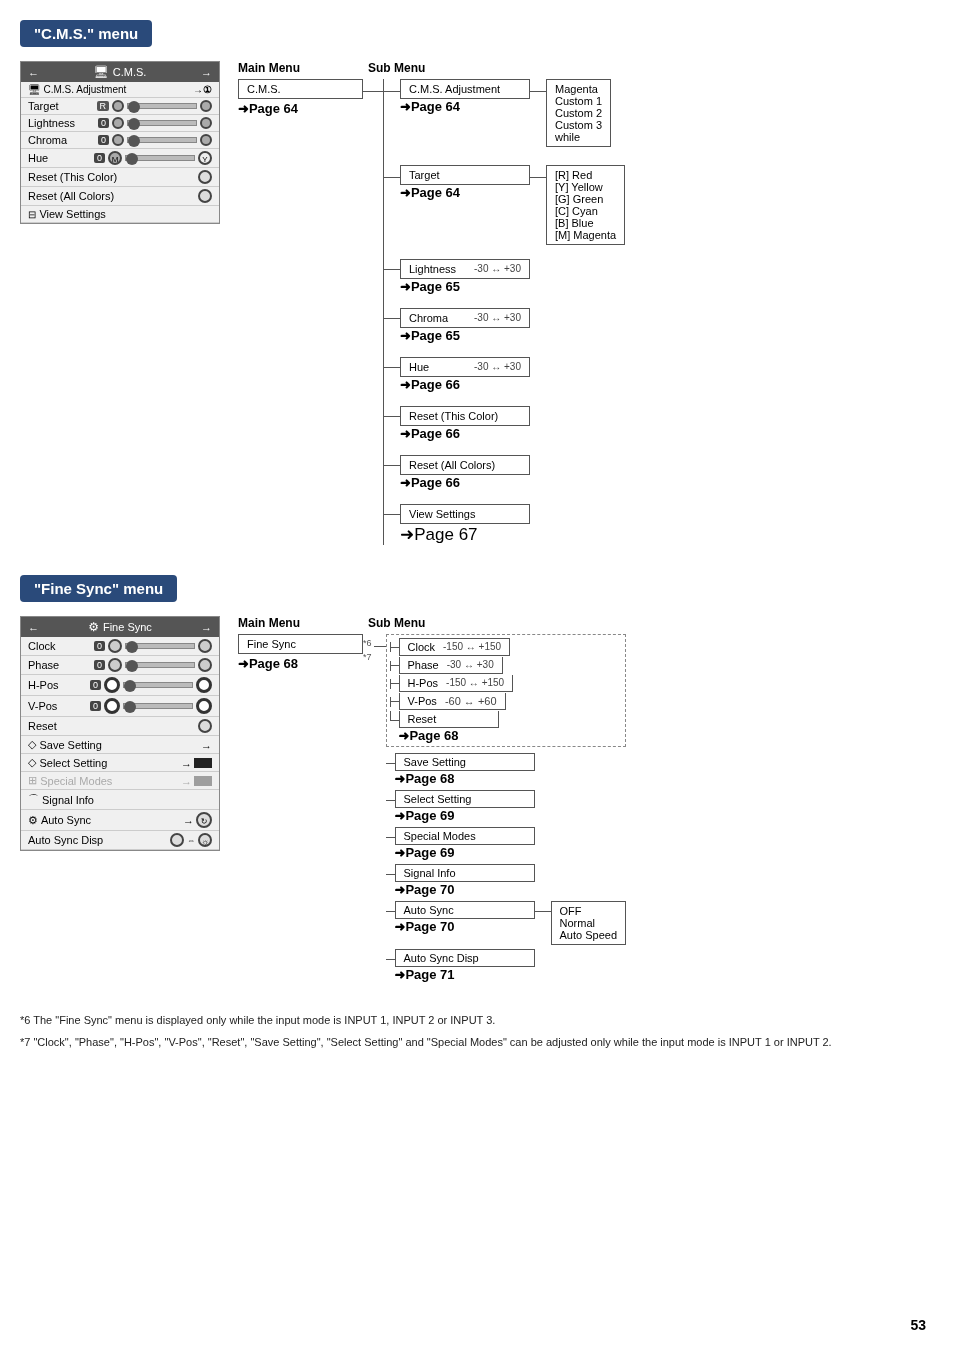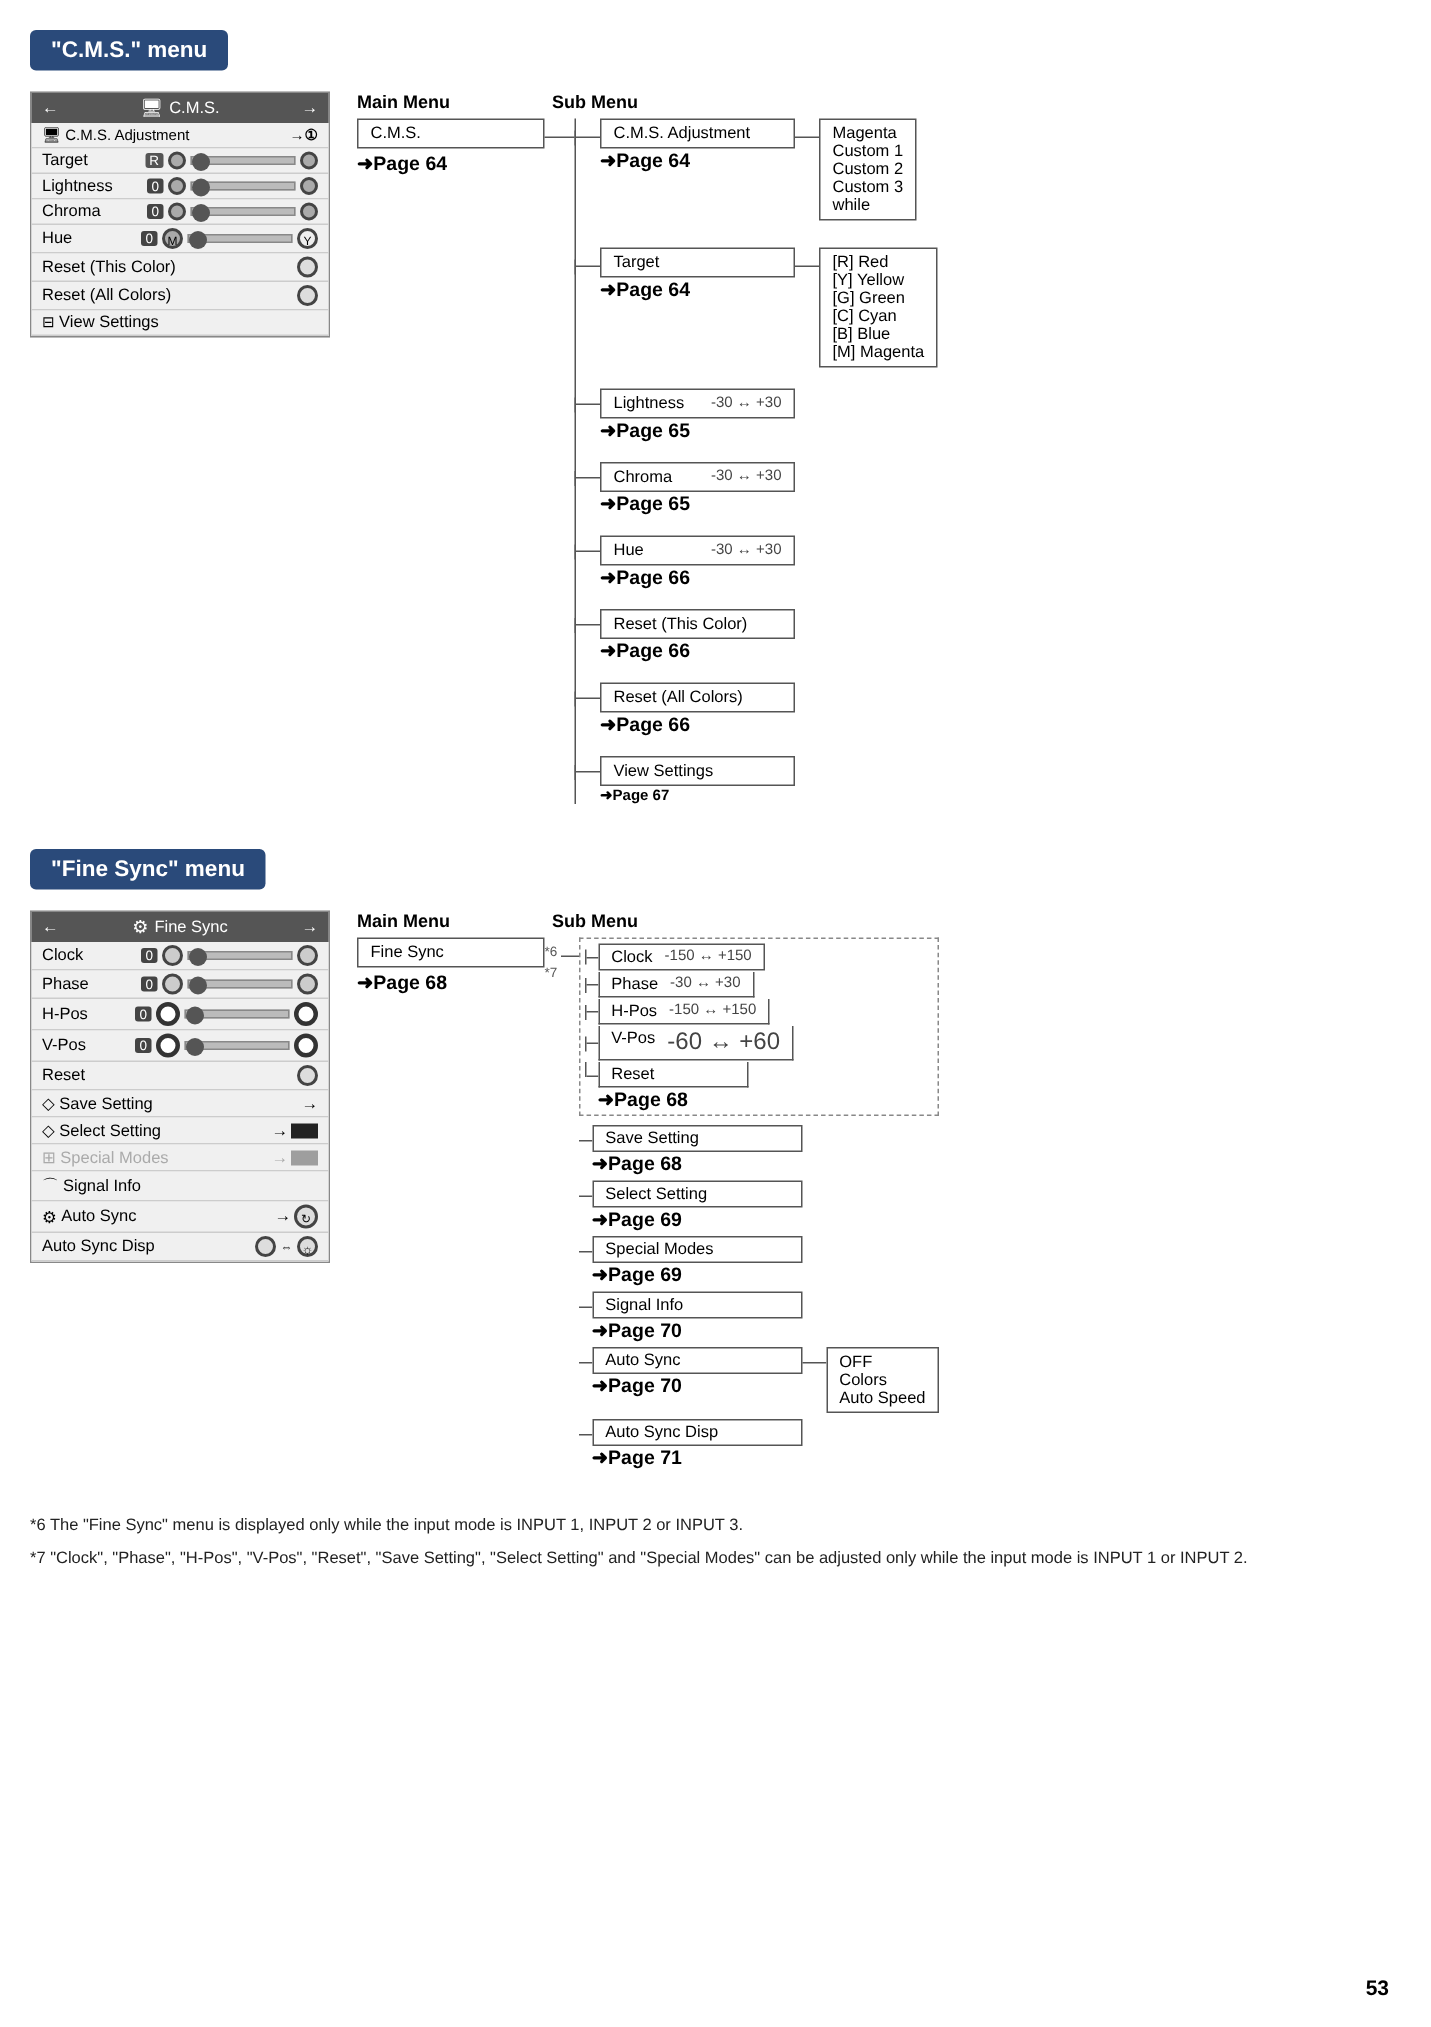--- a/index.html
+++ b/index.html
@@ -308,21 +308,21 @@
                 <div style="border:1px solid #555; background:#fff; padding:3px 8px; font-size:11px; white-space:nowrap; min-width:130px;">Reset (All Colors)</div>
                 <div style="font-size:13px; font-weight:bold;">➜Page 66</div>
               </div>
             </div>
 
             <div style="display:flex; flex-direction:row; align-items:flex-start; margin-top:14px;">
               <div style="width:1px; height:10px; background:#555; margin-top:6px;"></div>
               <div style="width:16px; height:1px; background:#555; margin-top:10px;"></div>
               <div style="display:flex;flex-direction:column;">
                 <div style="border:1px solid #555; background:#fff; padding:3px 8px; font-size:11px; white-space:nowrap; min-width:130px;">View Settings</div>
-                <div style="font-size:10px; font-weight:bold;">➜Page 67</div>
+                <div style="font-size:17px; font-weight:normal;">➜Page 67</div>
               </div>
             </div>
           </div>
         </div>
       </div>
     </div>
   </div>
 </div>
 
 <div class="section-container">
@@ -503,21 +503,21 @@
                 <span>H-Pos</span>
                   <span style="font-size:10px; color:#444; margin-left:8px;">-150 ↔ +150</span>
               </div>
             </div>
 
             <div style="display:flex;flex-direction:row;align-items:center;margin-bottom:1px;">
               <div style="width:1px; height:10px; background:#555;"></div>
               <div style="width:8px; height:1px; background:#555;"></div>
               <div style="border:1px solid #555; border-top:none; background:#fff; padding:2px 8px; font-size:11px; white-space:nowrap; min-width:100px; display:flex; justify-content:space-between;">
                 <span>V-Pos</span>
-                  <span style="font-size:16px; color:#444; margin-left:8px;">-60 ↔  +60</span>
+                  <span style="font-size:11px; color:#444; margin-left:8px;">-60 ↔  +60</span>
               </div>
             </div>
 
             <div style="display:flex;flex-direction:row;align-items:flex-start;">
               <div style="width:1px; height:10px; background:#555;"></div>
               <div style="width:8px; height:1px; background:#555; margin-top:9px;"></div>
               <div style="display:flex;flex-direction:column;">
                 <div style="border:1px solid #555; border-top:none; background:#fff; padding:2px 8px; font-size:11px; white-space:nowrap; min-width:100px;">Reset</div>
                 <div style="font-size:13px; font-weight:bold;">➜Page 68</div>
               </div>
@@ -559,21 +559,21 @@
           <div style="display:flex;flex-direction:row;align-items:flex-start; margin-bottom:4px;">
             <div style="width:9px; height:1px; background:#555; margin-top:10px;"></div>
             <div style="display:flex;flex-direction:column;">
               <div style="border:1px solid #555; background:#fff; padding:2px 8px; font-size:11px; white-space:nowrap; min-width:140px;">Auto Sync</div>
               <div style="font-size:13px; font-weight:bold;">➜Page 70</div>
             </div>
 
             <div style="width:16px; height:1px; background:#555; margin-top:10px;"></div>
             <div style="border:1px solid #555; padding:3px 8px; background:#fff; font-size:11px;">
               <div>OFF</div>
-              <div>Colors</div>
+              <div>Normal</div>
               <div>Auto Speed</div>
             </div>
           </div>
 
           <div style="display:flex;flex-direction:row;align-items:flex-start;">
             <div style="width:9px; height:1px; background:#555; margin-top:10px;"></div>
             <div style="display:flex;flex-direction:column;">
               <div style="border:1px solid #555; background:#fff; padding:2px 8px; font-size:11px; white-space:nowrap; min-width:140px;">Auto Sync Disp</div>
               <div style="font-size:13px; font-weight:bold;">➜Page 71</div>
             </div>

